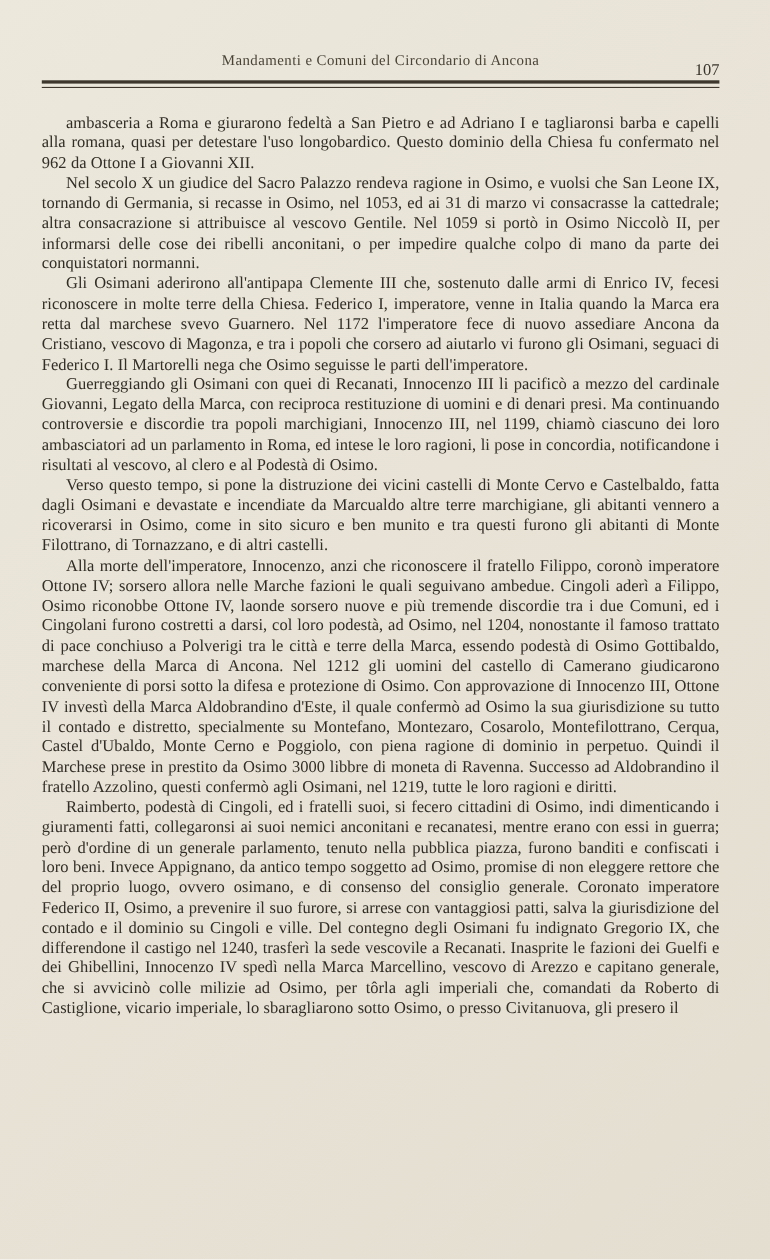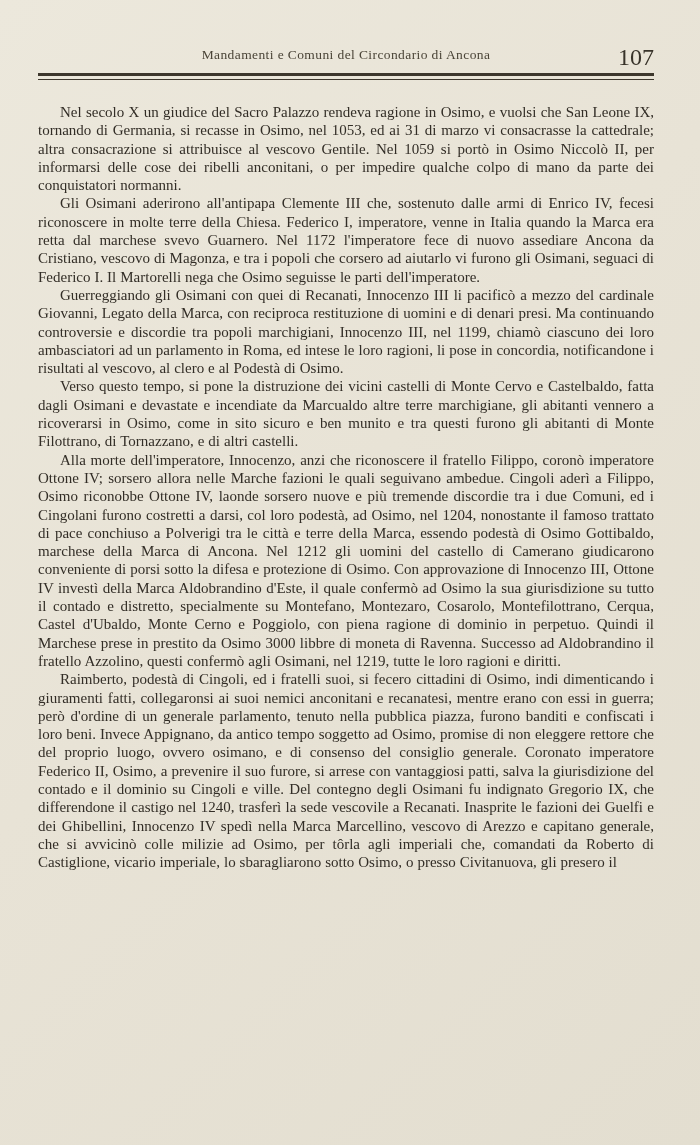--- a/index.html
+++ b/index.html
@@ -29,22 +29,22 @@
     display: block;
     text-align: center;
     font-size: 13.5px;
     letter-spacing: 0.4px;
     color: #4a4437;
     padding-top: 3px;
   }
   .page-number {
     position: absolute;
     right: 0;
-    top: 0;
-    font-size: 24px;
+    top: 12px;
+    font-size: 15px;
     color: #38332a;
   }
   .rules {
     margin-top: 5px;
   }
   .rule-thick {
     height: 3px;
     background: #3d372d;
   }
   .rule-thin {
@@ -75,20 +75,21 @@
     <span class="running-title">Mandamenti e Comuni del Circondario di Ancona</span>
     <span class="page-number">107</span>
   </div>
 
   <div class="rules">
     <div class="rule-thick"></div>
     <div class="rule-thin"></div>
   </div>
 
   <div class="body-text">
+      <p>ambasceria a Roma e giurarono fedeltà a San Pietro e ad Adriano I e tagliaronsi barba e capelli alla romana, quasi per detestare l'uso longobardico. Questo dominio della Chiesa fu confermato nel 962 da Ottone I a Giovanni XII.</p>
       <p>Nel secolo X un giudice del Sacro Palazzo rendeva ragione in Osimo, e vuolsi che San Leone IX, tornando di Germania, si recasse in Osimo, nel 1053, ed ai 31 di marzo vi consacrasse la cattedrale; altra consacrazione si attribuisce al vescovo Gentile. Nel 1059 si portò in Osimo Niccolò II, per informarsi delle cose dei ribelli anconitani, o per impedire qualche colpo di mano da parte dei conquistatori normanni.</p>
       <p>Gli Osimani aderirono all'antipapa Clemente III che, sostenuto dalle armi di Enrico IV, fecesi riconoscere in molte terre della Chiesa. Federico I, imperatore, venne in Italia quando la Marca era retta dal marchese svevo Guarnero. Nel 1172 l'imperatore fece di nuovo assediare Ancona da Cristiano, vescovo di Magonza, e tra i popoli che corsero ad aiutarlo vi furono gli Osimani, seguaci di Federico I. Il Martorelli nega che Osimo seguisse le parti dell'imperatore.</p>
       <p>Guerreggiando gli Osimani con quei di Recanati, Innocenzo III li pacificò a mezzo del cardinale Giovanni, Legato della Marca, con reciproca restituzione di uomini e di denari presi. Ma continuando controversie e discordie tra popoli marchigiani, Innocenzo III, nel 1199, chiamò ciascuno dei loro ambasciatori ad un parlamento in Roma, ed intese le loro ragioni, li pose in concordia, notificandone i risultati al vescovo, al clero e al Podestà di Osimo.</p>
       <p>Verso questo tempo, si pone la distruzione dei vicini castelli di Monte Cervo e Castelbaldo, fatta dagli Osimani e devastate e incendiate da Marcualdo altre terre marchigiane, gli abitanti vennero a ricoverarsi in Osimo, come in sito sicuro e ben munito e tra questi furono gli abitanti di Monte Filottrano, di Tornazzano, e di altri castelli.</p>
       <p>Alla morte dell'imperatore, Innocenzo, anzi che riconoscere il fratello Filippo, coronò imperatore Ottone IV; sorsero allora nelle Marche fazioni le quali seguivano ambedue. Cingoli aderì a Filippo, Osimo riconobbe Ottone IV, laonde sorsero nuove e più tremende discordie tra i due Comuni, ed i Cingolani furono costretti a darsi, col loro podestà, ad Osimo, nel 1204, nonostante il famoso trattato di pace conchiuso a Polverigi tra le città e terre della Marca, essendo podestà di Osimo Gottibaldo, marchese della Marca di Ancona. Nel 1212 gli uomini del castello di Camerano giudicarono conveniente di porsi sotto la difesa e protezione di Osimo. Con approvazione di Innocenzo III, Ottone IV investì della Marca Aldobrandino d'Este, il quale confermò ad Osimo la sua giurisdizione su tutto il contado e distretto, specialmente su Montefano, Montezaro, Cosarolo, Montefilottrano, Cerqua, Castel d'Ubaldo, Monte Cerno e Poggiolo, con piena ragione di dominio in perpetuo. Quindi il Marchese prese in prestito da Osimo 3000 libbre di moneta di Ravenna. Successo ad Aldobrandino il fratello Azzolino, questi confermò agli Osimani, nel 1219, tutte le loro ragioni e diritti.</p>
       <p>Raimberto, podestà di Cingoli, ed i fratelli suoi, si fecero cittadini di Osimo, indi dimenticando i giuramenti fatti, collegaronsi ai suoi nemici anconitani e recanatesi, mentre erano con essi in guerra; però d'ordine di un generale parlamento, tenuto nella pubblica piazza, furono banditi e confiscati i loro beni. Invece Appignano, da antico tempo soggetto ad Osimo, promise di non eleggere rettore che del proprio luogo, ovvero osimano, e di consenso del consiglio generale. Coronato imperatore Federico II, Osimo, a prevenire il suo furore, si arrese con vantaggiosi patti, salva la giurisdizione del contado e il dominio su Cingoli e ville. Del contegno degli Osimani fu indignato Gregorio IX, che differendone il castigo nel 1240, trasferì la sede vescovile a Recanati. Inasprite le fazioni dei Guelfi e dei Ghibellini, Innocenzo IV spedì nella Marca Marcellino, vescovo di Arezzo e capitano generale, che si avvicinò colle milizie ad Osimo, per tôrla agli imperiali che, comandati da Roberto di Castiglione, vicario imperiale, lo sbaragliarono sotto Osimo, o presso Civitanuova, gli presero il</p>
     </div>
 
 </div>
 

